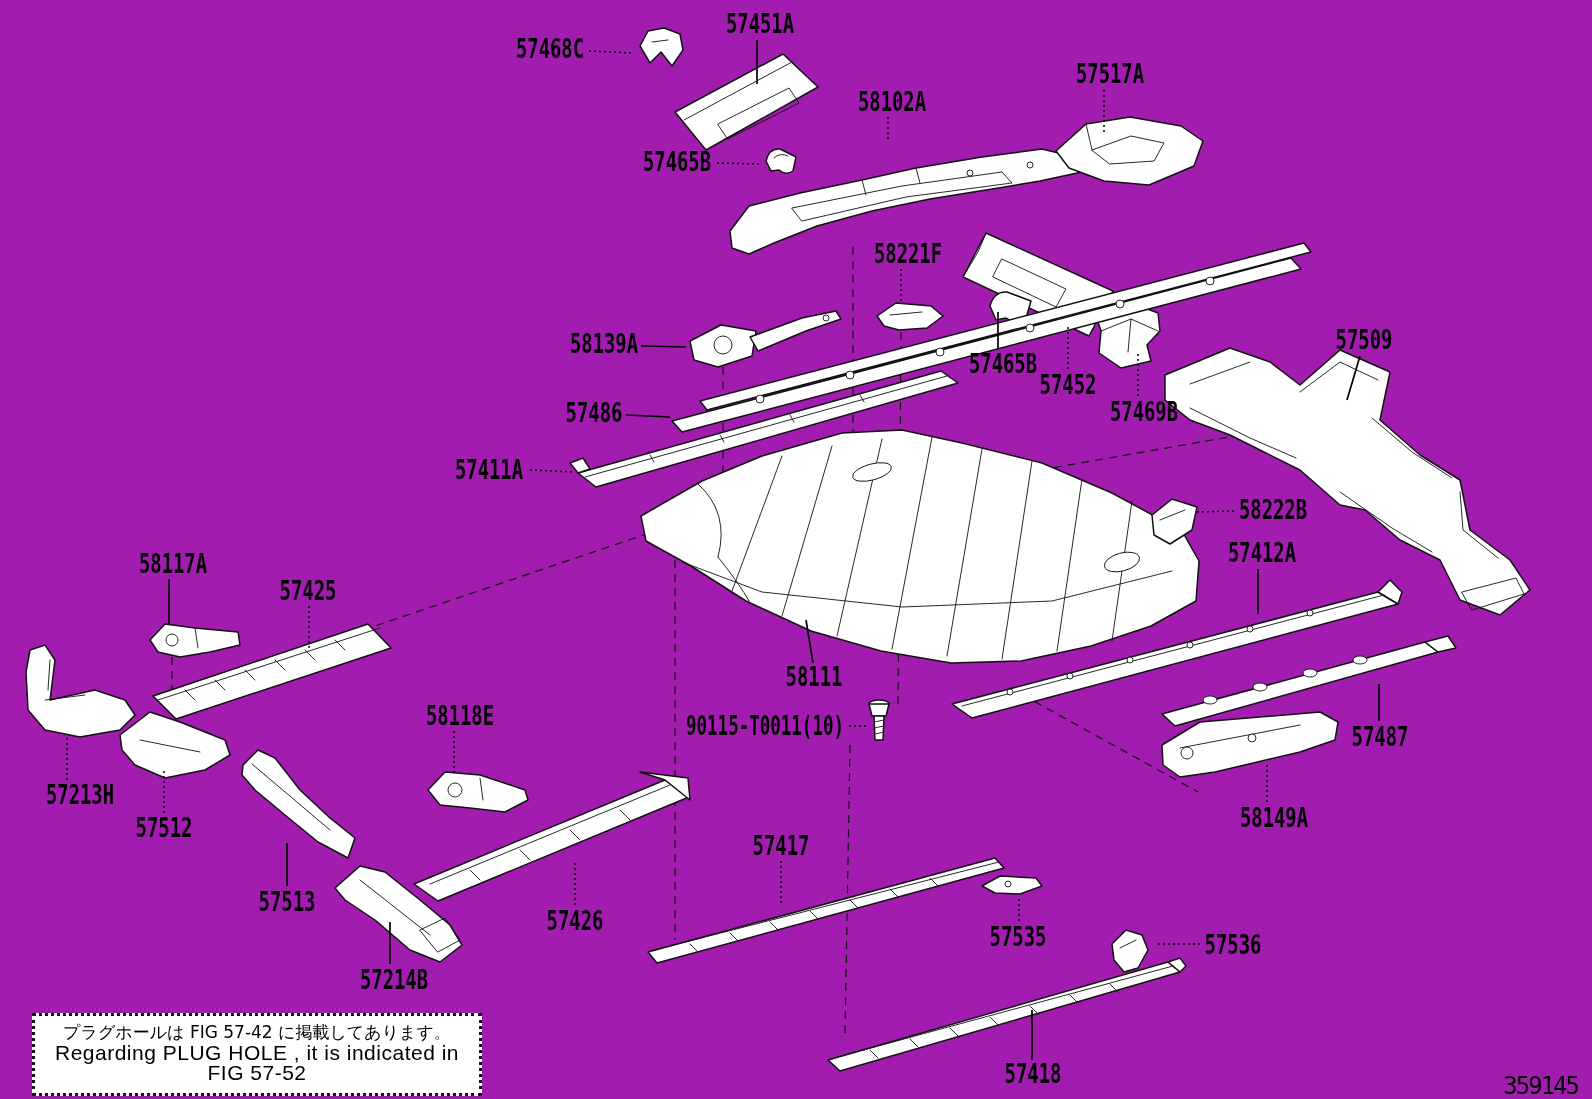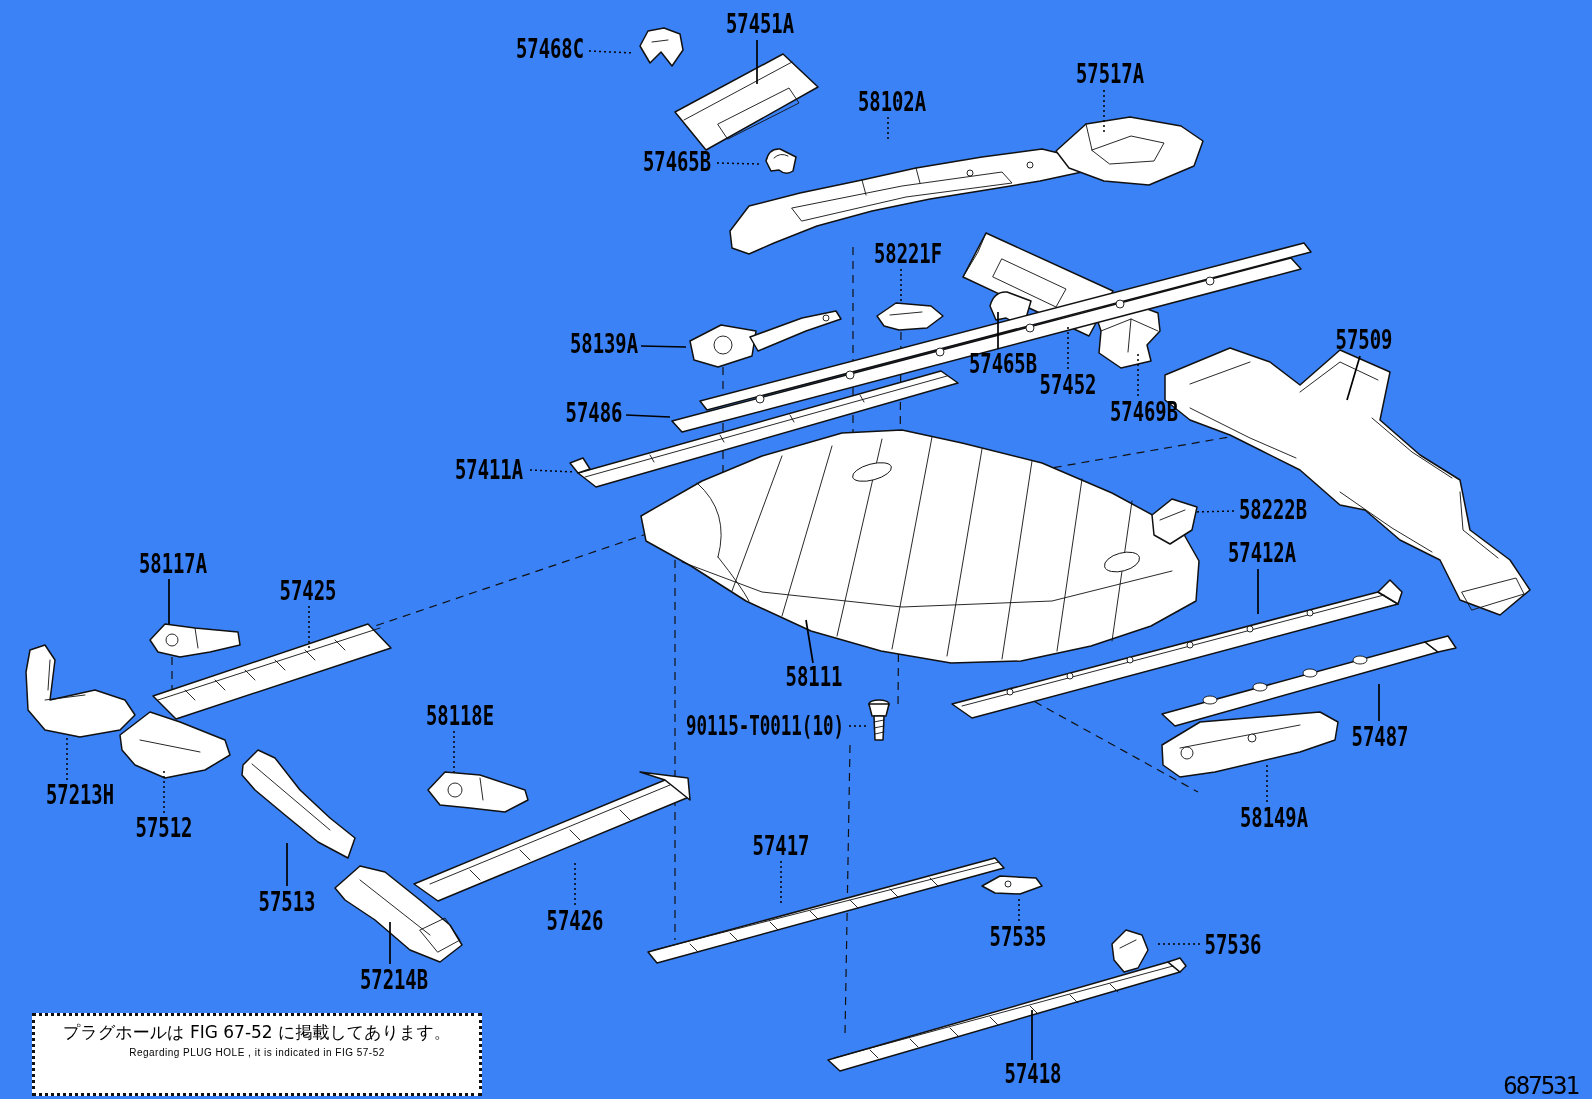--- a/index.html
+++ b/index.html
@@ -1,17 +1,17 @@
 <!DOCTYPE html>
 <html><head>
 <meta charset="utf-8">
 <style>
   html,body { margin:0; padding:0; background:#fff; }
   .canvas {
-    position:relative; width:1592px; height:1099px; background:#3b82f6;
+    position:relative; width:1592px; height:1099px; background:#a21caf;
     font-family:"DejaVu Sans Mono", monospace; overflow:hidden;
   }
   svg.diagram { position:absolute; left:0; top:0; }
 
   
   .part   { fill:#ffffff; stroke:#111111; stroke-width:1.5; stroke-linejoin:round; stroke-linecap:round; }
   .detail { fill:none; stroke:#111111; stroke-width:0.9; stroke-linejoin:round; stroke-linecap:round; }
   .hole   { fill:#ffffff; stroke:#111111; stroke-width:0.9; }
   .construction line { stroke:#111111; stroke-width:1.2; stroke-dasharray:8 6; }
 
@@ -23,21 +23,21 @@
   .leader        { stroke:#000000; stroke-width:1.7; }
   .leader.dotted { stroke-width:1.5; stroke-dasharray:2 3; }
 
   
   .note-box {
     position:absolute; left:32px; top:1013px; width:444px; height:72px;
     border:3px dotted #111; background:#fff; text-align:center;
     padding-top:5px; box-sizing:content-box;
   }
   .note-jp  { font-family:"DejaVu Sans", sans-serif; font-size:17px; color:#000; line-height:22px; }
-  .note-en  { font-family:"Liberation Sans", sans-serif; font-size:10px; color:#000; line-height:20px; letter-spacing:0.5px; }
+  .note-en  { font-family:"Liberation Sans", sans-serif; font-size:21px; color:#000; line-height:20px; letter-spacing:0.5px; }
   .note-ref { font-family:"DejaVu Sans Mono", monospace; font-weight:bold; font-size:21px; color:#000; line-height:24px; letter-spacing:-1px; }
 
   .fig-number {
     position:absolute; right:14px; top:1072px;
     font-family:"DejaVu Sans Mono", monospace; font-size:24px; color:#000; letter-spacing:-2px;
   }
 </style>
 </head>
 <body>
 
@@ -368,19 +368,19 @@
           <text x="1233" y="954" class="callout" textLength="57" lengthAdjust="spacingAndGlyphs">57536</text>
         </g>
         <g>
           <line x1="1032" y1="1060" x2="1032" y2="1010" class="leader solid"></line>
           <text x="1033" y="1083" class="callout" textLength="57" lengthAdjust="spacingAndGlyphs">57418</text>
         </g>
       </g>
 </svg>
 
 <div class="note-box">
-  <div class="note-jp">プラグホールは FIG 67-52 に掲載してあります。</div>
+  <div class="note-jp">プラグホールは FIG 57-42 に掲載してあります。</div>
   <div class="note-en">Regarding  PLUG  HOLE , it is indicated in  FIG  57-52</div>
 </div>
 
-<div class="fig-number">687531</div>
+<div class="fig-number">359145</div>
 
 </div>
 
 </body></html>

